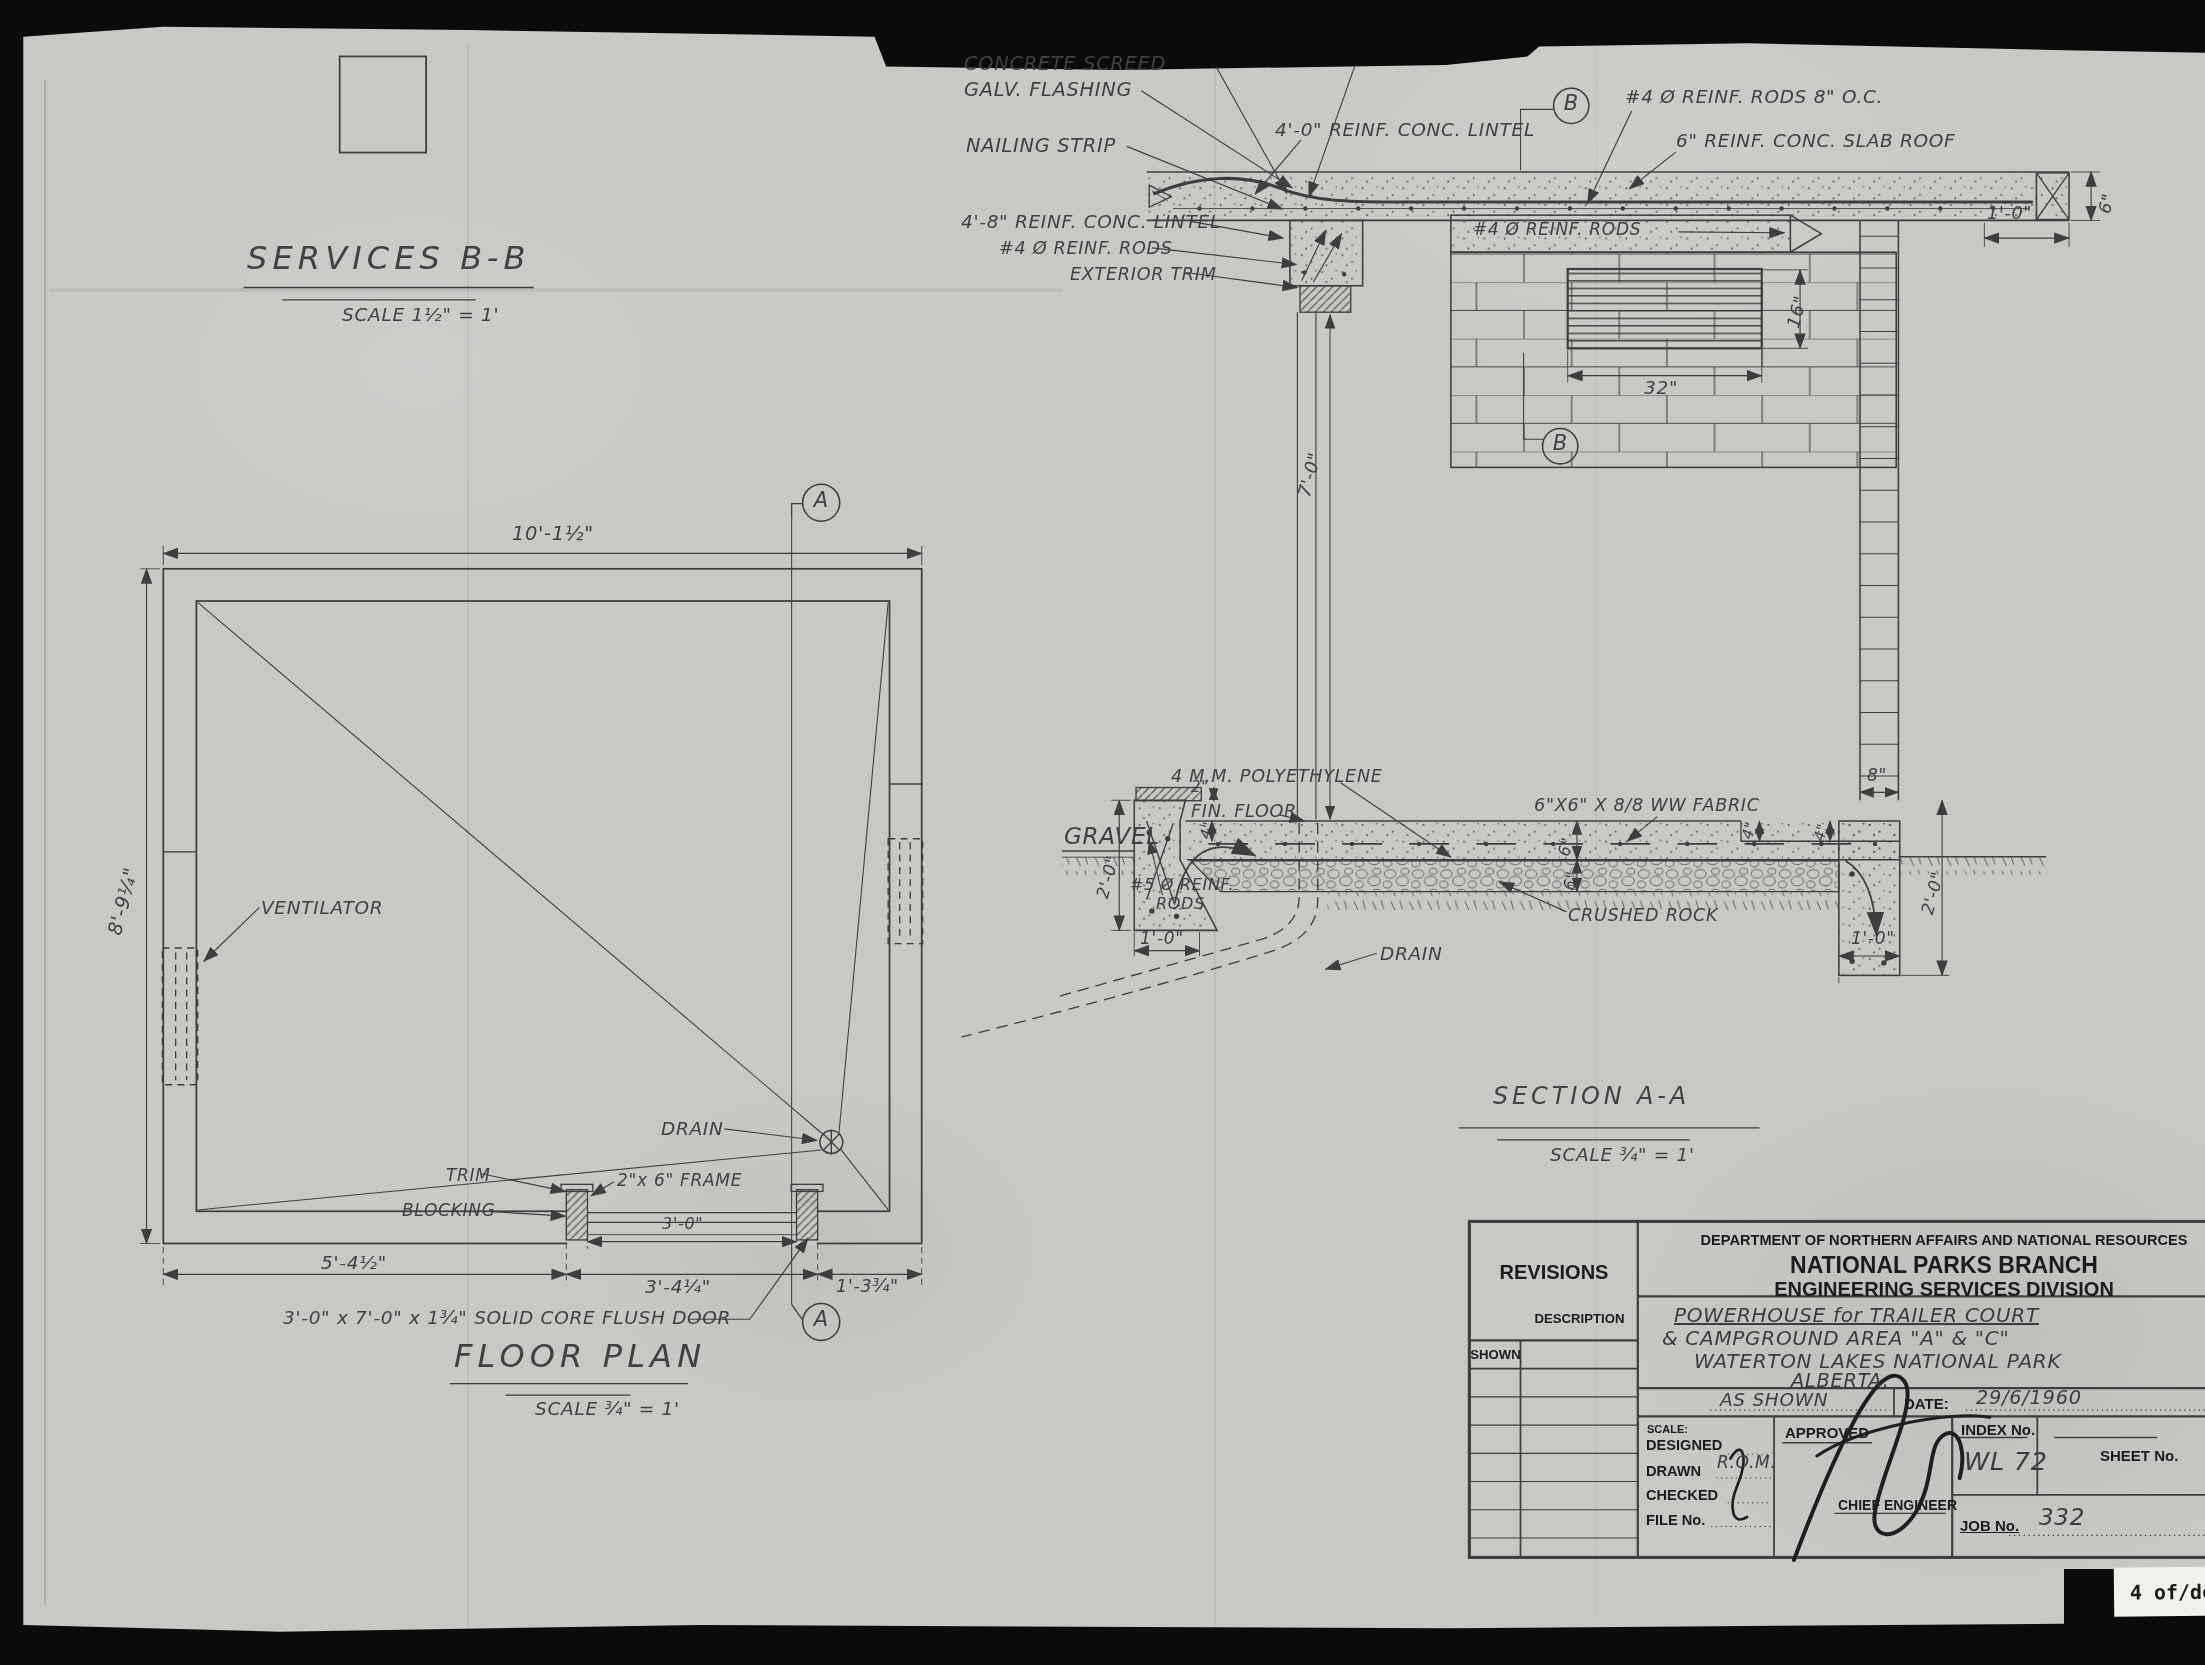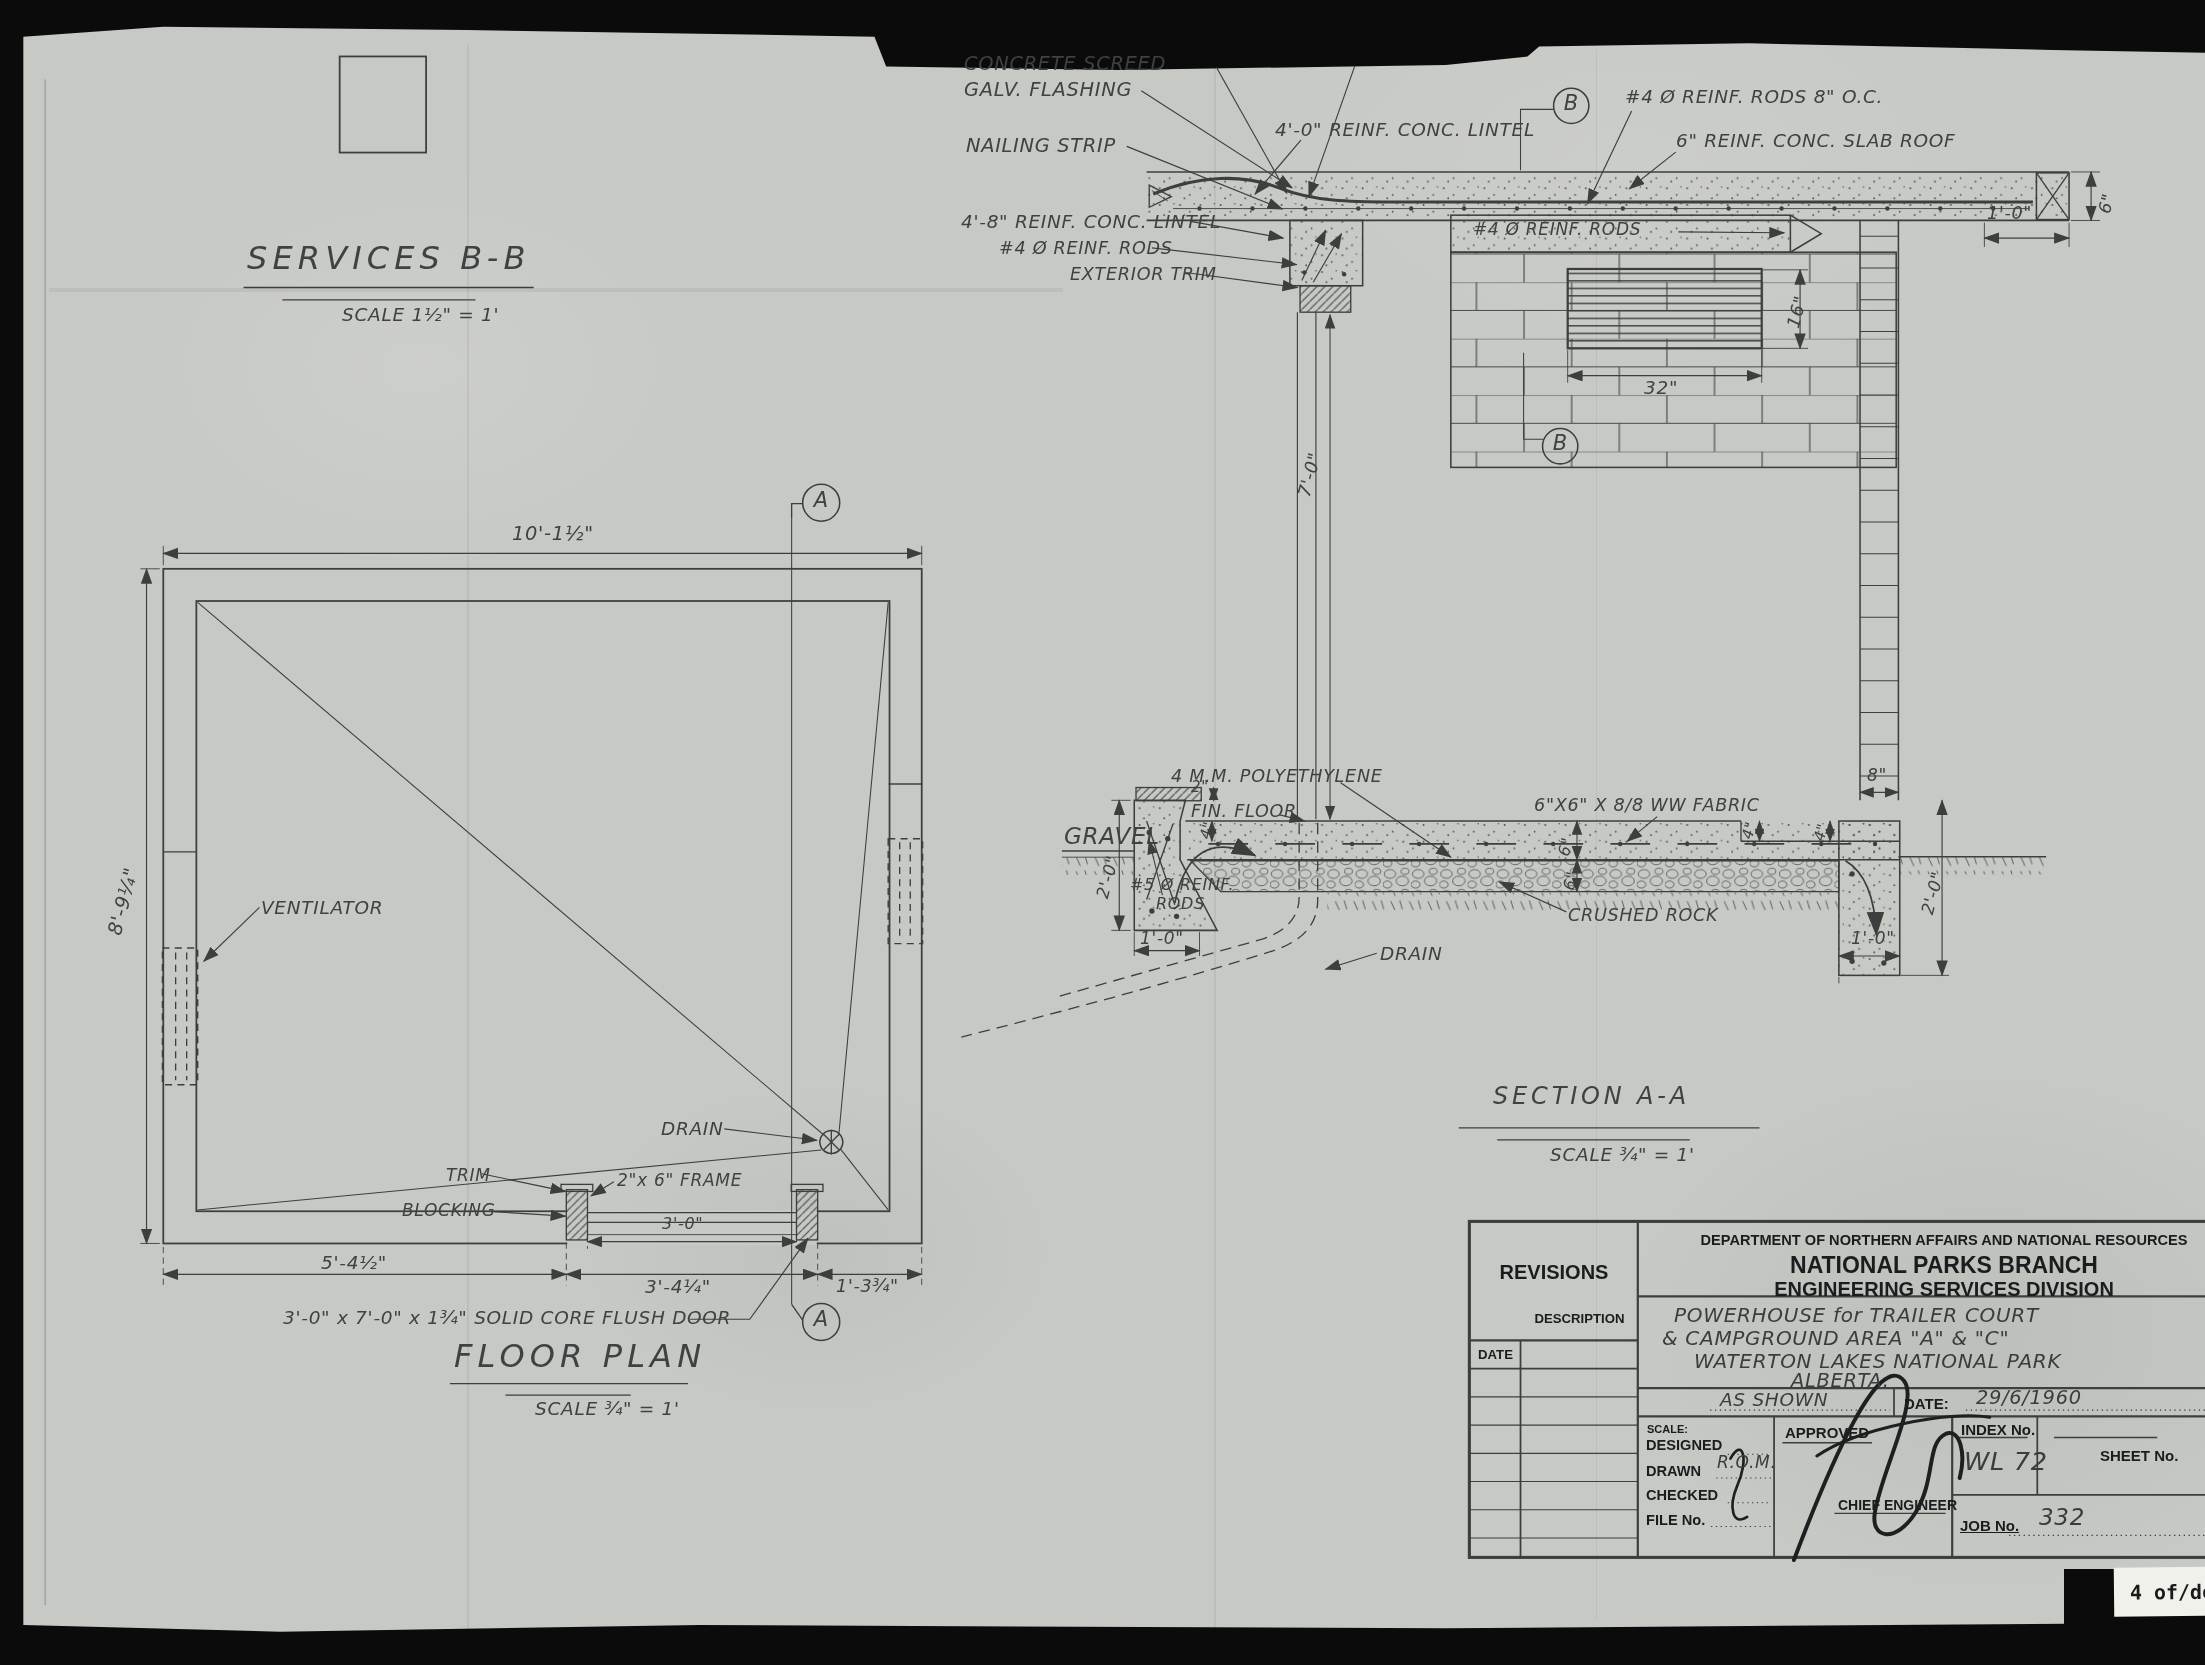--- a/index.html
+++ b/index.html
@@ -445,23 +445,23 @@
   <div class="t" style="left:283px;top:1308px;font-size:18.5px;">3'-0" x 7'-0" x 1¾" SOLID CORE FLUSH DOOR</div>
   <div class="t ttl" style="left:454px;top:1340px;font-size:32px;">FLOOR PLAN</div>
   <div class="t" style="left:535px;top:1399px;font-size:18.5px;">SCALE ¾" = 1'</div>
   <div class="t ctr" style="left:808px;top:489px;width:26.5px;font-size:21px;">A</div>
   <div class="t ctr" style="left:808px;top:1308px;width:26.5px;font-size:21px;">A</div>
 
   <div class="p ctr" style="left:1470px;top:1261px;width:168px;font-size:20px;">REVISIONS</div>
   <div class="p ctr" style="left:1638px;top:1232px;width:612px;font-size:14.6px;">DEPARTMENT OF NORTHERN AFFAIRS AND NATIONAL RESOURCES</div>
   <div class="p ctr" style="left:1638px;top:1252px;width:612px;font-size:23px;">NATIONAL PARKS BRANCH</div>
   <div class="p ctr" style="left:1638px;top:1278px;width:612px;font-size:20px;">ENGINEERING SERVICES DIVISION</div>
-  <div class="p ctr" style="left:1470px;top:1347px;width:51px;font-size:13.2px;">DATE</div>
+  <div class="p ctr" style="left:1470px;top:1347px;width:51px;font-size:13.2px;">SHOWN</div>
   <div class="p ctr" style="left:1521px;top:1311px;width:117px;font-size:13.2px;">DESCRIPTION</div>
-  <div class="t hand" style="left:1674px;top:1305px;font-size:20px;">POWERHOUSE for TRAILER COURT</div>
+  <div class="t hand" style="left:1674px;top:1305px;font-size:20px;text-decoration:underline;">POWERHOUSE for TRAILER COURT</div>
   <div class="t hand" style="left:1662px;top:1328px;font-size:20px;">&amp; CAMPGROUND AREA "A" &amp; "C"</div>
   <div class="t hand" style="left:1694px;top:1351px;font-size:20px;">WATERTON LAKES NATIONAL PARK</div>
   <div class="t hand" style="left:1791px;top:1371px;font-size:19.4px;">ALBERTA.</div>
   <div class="p" style="left:1647px;top:1395px;font-size:11px;margin-top:28px;">SCALE:</div>
   <div class="t hand" style="left:1720px;top:1390px;font-size:18.5px;">AS SHOWN</div>
   <div class="p" style="left:1904px;top:1395px;font-size:15px;">DATE:</div>
   <div class="t hand" style="left:1976px;top:1388px;font-size:19.4px;">29/6/1960</div>
   <div class="p" style="left:1646px;top:1437px;font-size:14.6px;">DESIGNED</div>
   <div class="p" style="left:1646px;top:1463px;font-size:14.6px;">DRAWN</div>
   <div class="t hand" style="left:1717px;top:1454px;font-size:17px;">R.O.M.</div>

